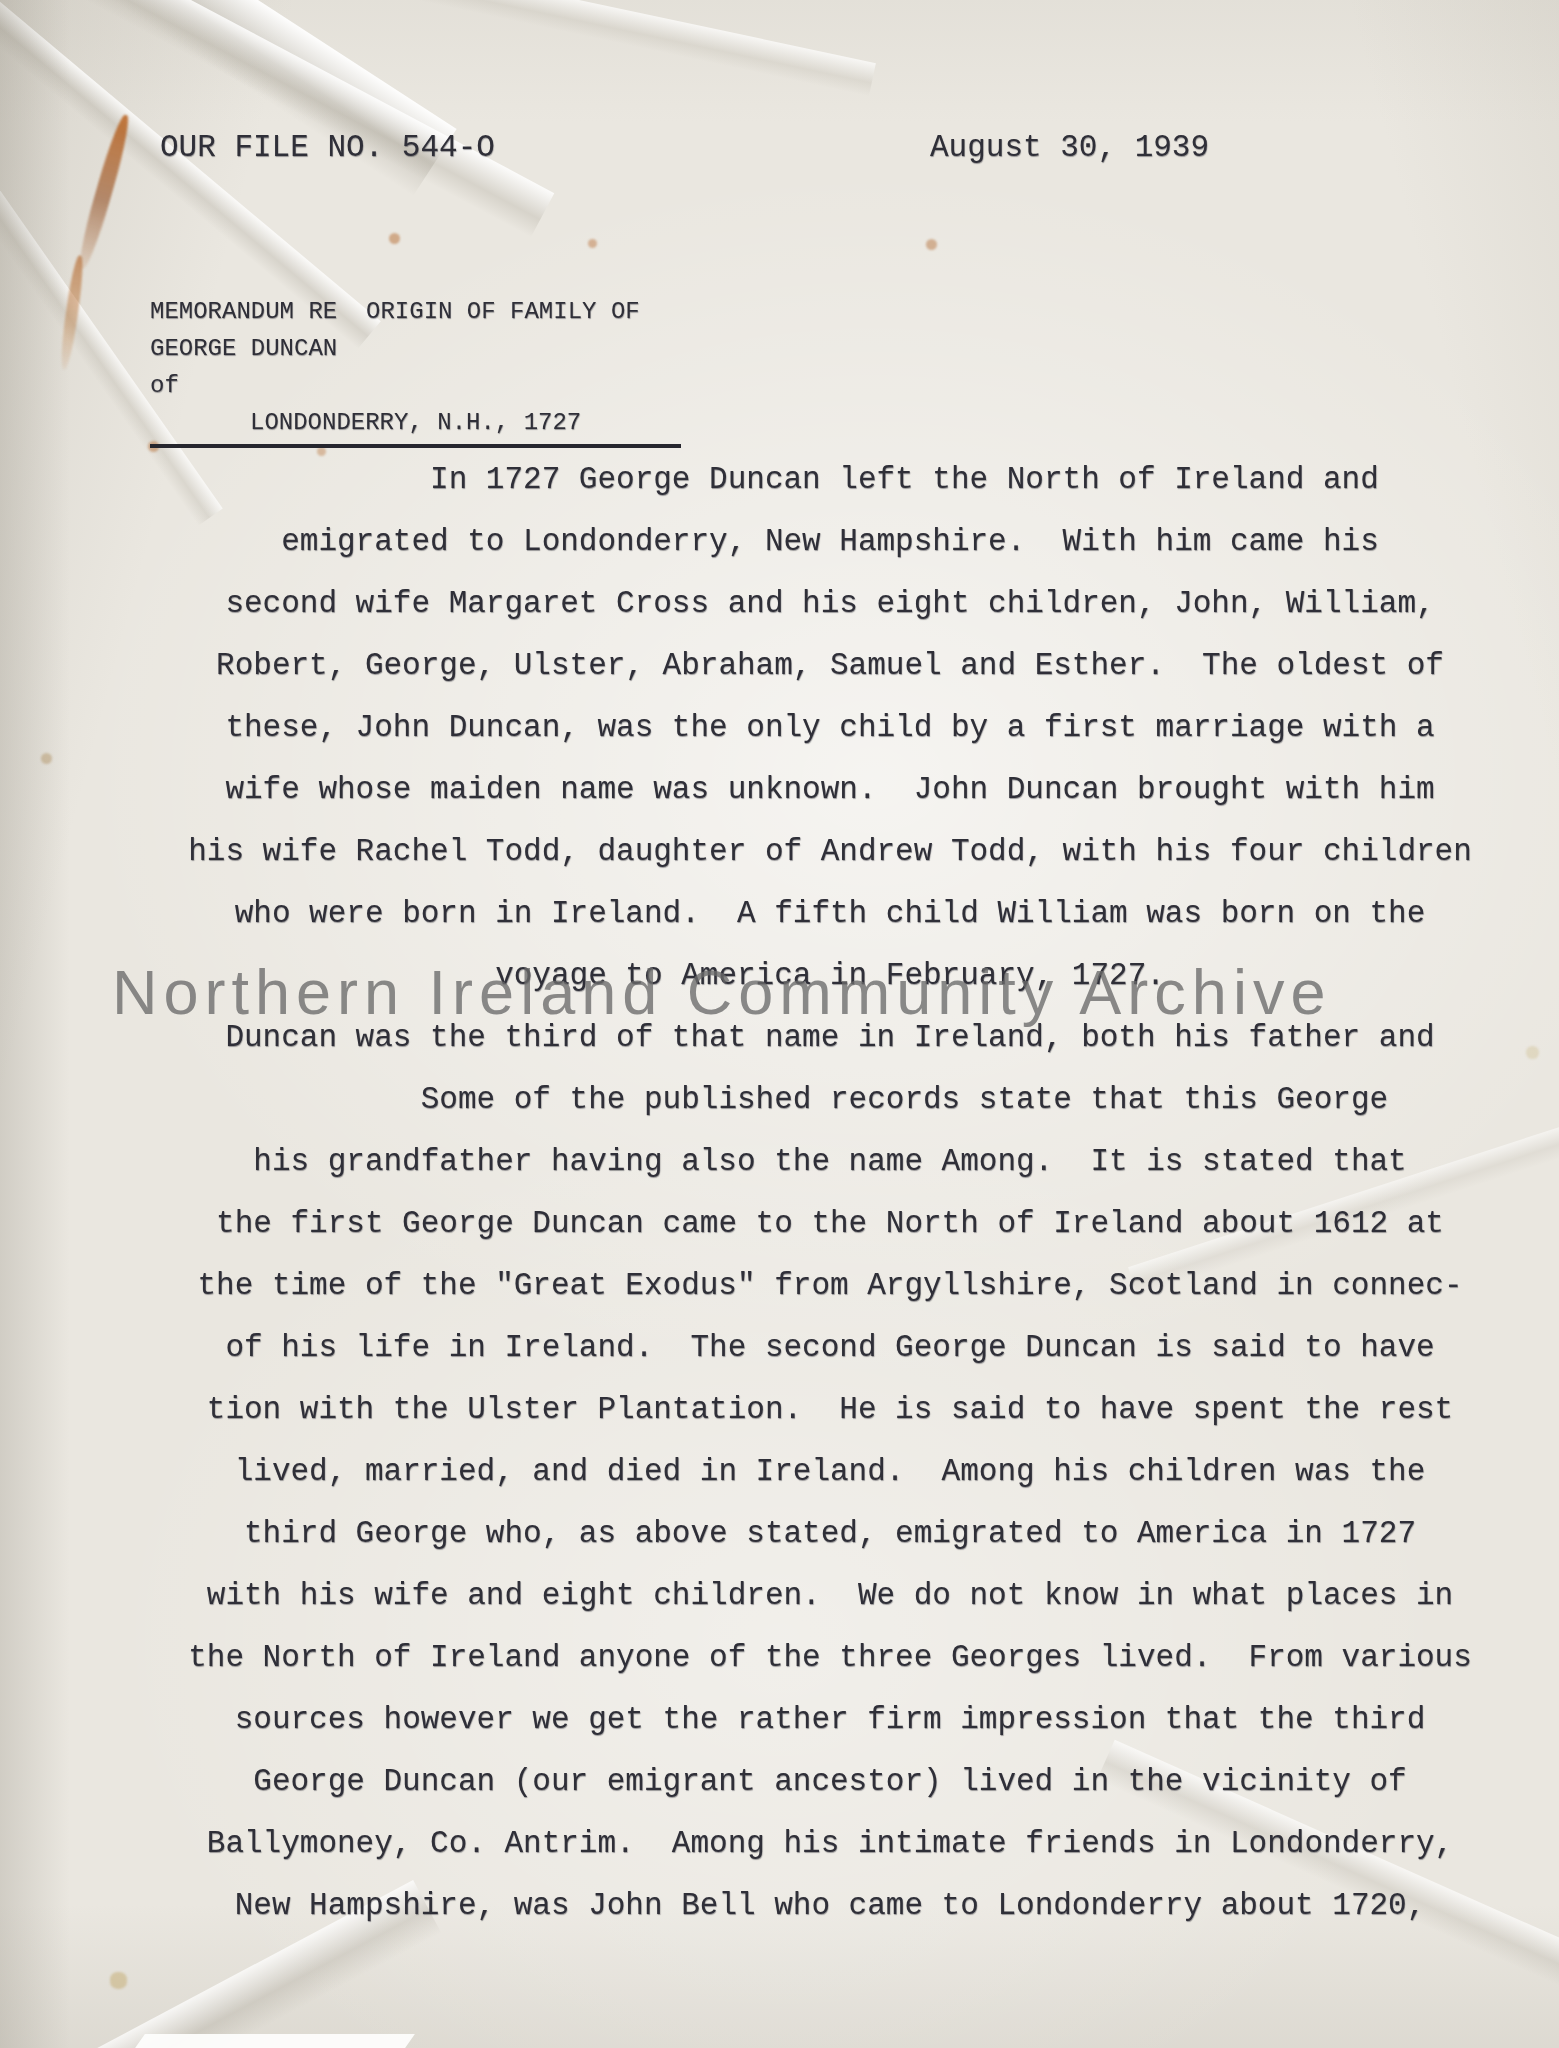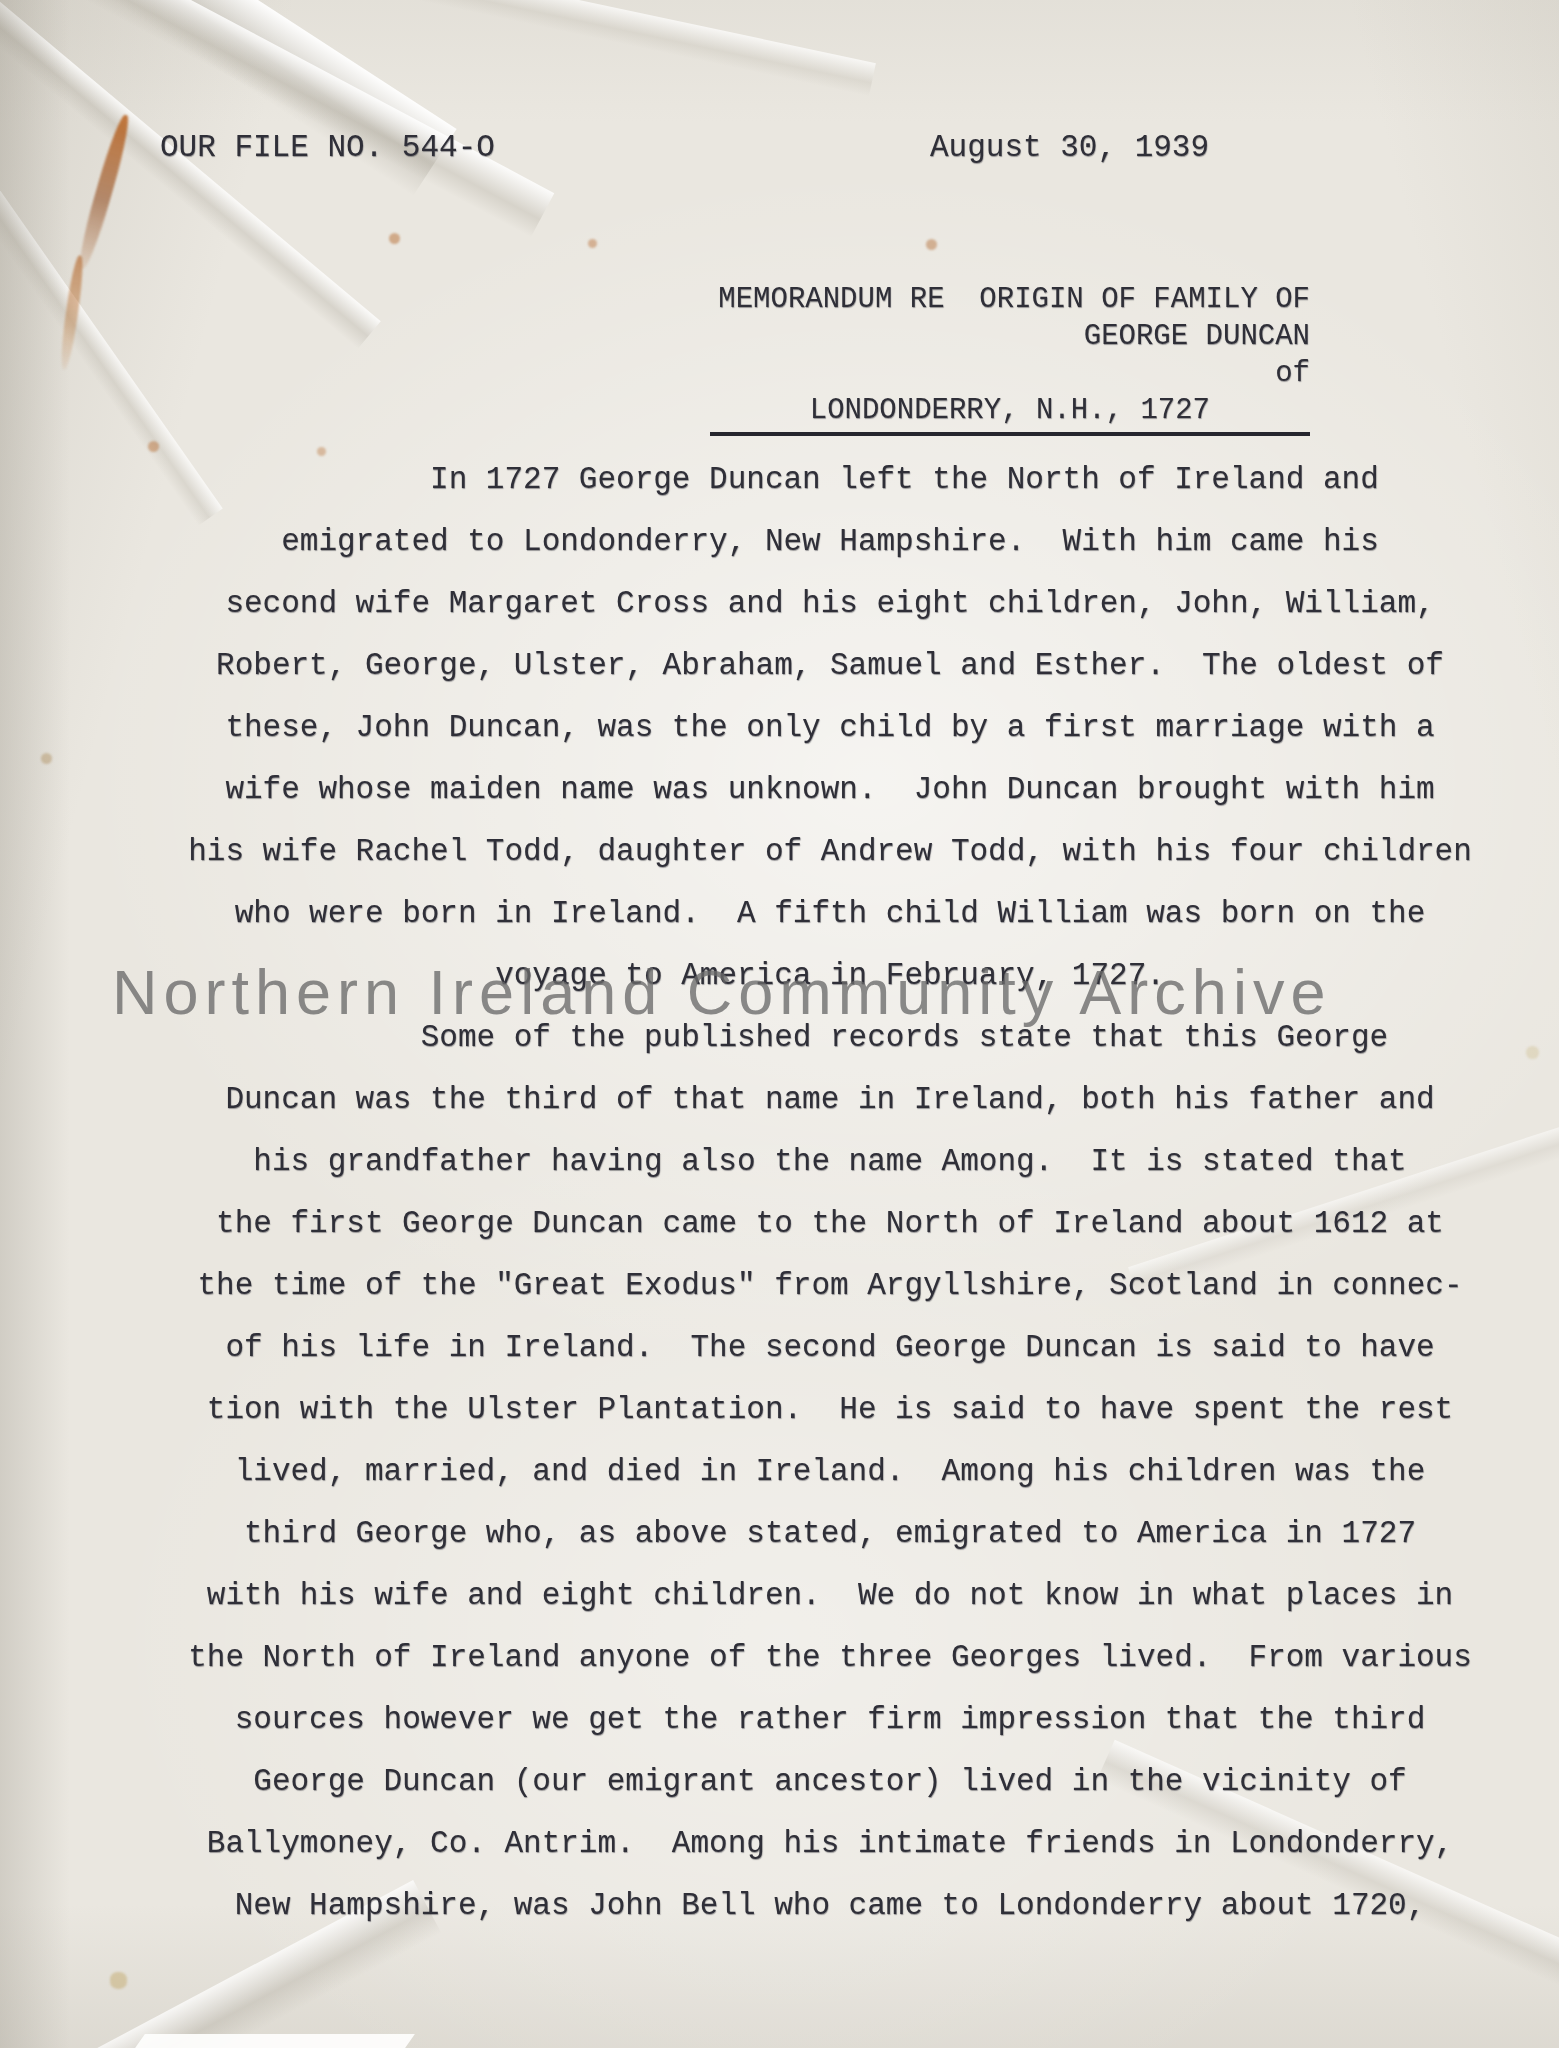--- a/index.html
+++ b/index.html
@@ -21,22 +21,22 @@
   .ink{
     color:#2f2f38;
     font-weight:400;
     text-shadow:0.5px 0.5px 0.9px rgba(47,47,56,0.45);
     white-space:pre;
   }
   .hdr{position:absolute;top:130px;font-size:31px;}
   .file-no{left:160px;}
   .date{left:930px;}
   .title-block{
-    position:absolute;top:281px;left:150px;width:1160px;
-    text-align:right;font-size:29px;line-height:37px;
+    position:absolute;top:293px;left:150px;width:1160px;
+    text-align:left;font-size:24px;line-height:37px;
   }
   .title-underlined{
     display:inline-block;
     padding:0 100px 3px 100px;
     border-bottom:4px solid #26262e;
   }
   .memo-body{
     position:absolute;top:462px;left:160px;width:1340px;
     font-size:31px;
   }
@@ -123,22 +123,22 @@
   <div class="memo-body">
     <div class="ink memo-line">        In 1727 George Duncan left the North of Ireland and</div>
     <div class="ink memo-line">emigrated to Londonderry, New Hampshire.  With him came his</div>
     <div class="ink memo-line">second wife Margaret Cross and his eight children, John, William,</div>
     <div class="ink memo-line">Robert, George, Ulster, Abraham, Samuel and Esther.  The oldest of</div>
     <div class="ink memo-line">these, John Duncan, was the only child by a first marriage with a</div>
     <div class="ink memo-line">wife whose maiden name was unknown.  John Duncan brought with him</div>
     <div class="ink memo-line">his wife Rachel Todd, daughter of Andrew Todd, with his four children</div>
     <div class="ink memo-line">who were born in Ireland.  A fifth child William was born on the</div>
     <div class="ink memo-line">voyage to America in February, 1727.</div>
+    <div class="ink memo-line">Duncan was the third of that name in Ireland, both his father and</div>
     <div class="ink memo-line">        Some of the published records state that this George</div>
-    <div class="ink memo-line">Duncan was the third of that name in Ireland, both his father and</div>
     <div class="ink memo-line">his grandfather having also the name Among.  It is stated that</div>
     <div class="ink memo-line">the first George Duncan came to the North of Ireland about 1612 at</div>
     <div class="ink memo-line">the time of the "Great Exodus" from Argyllshire, Scotland in connec-</div>
     <div class="ink memo-line">of his life in Ireland.  The second George Duncan is said to have</div>
     <div class="ink memo-line">tion with the Ulster Plantation.  He is said to have spent the rest</div>
     <div class="ink memo-line">lived, married, and died in Ireland.  Among his children was the</div>
     <div class="ink memo-line">third George who, as above stated, emigrated to America in 1727</div>
     <div class="ink memo-line">with his wife and eight children.  We do not know in what places in</div>
     <div class="ink memo-line">the North of Ireland anyone of the three Georges lived.  From various</div>
     <div class="ink memo-line">sources however we get the rather firm impression that the third</div>

